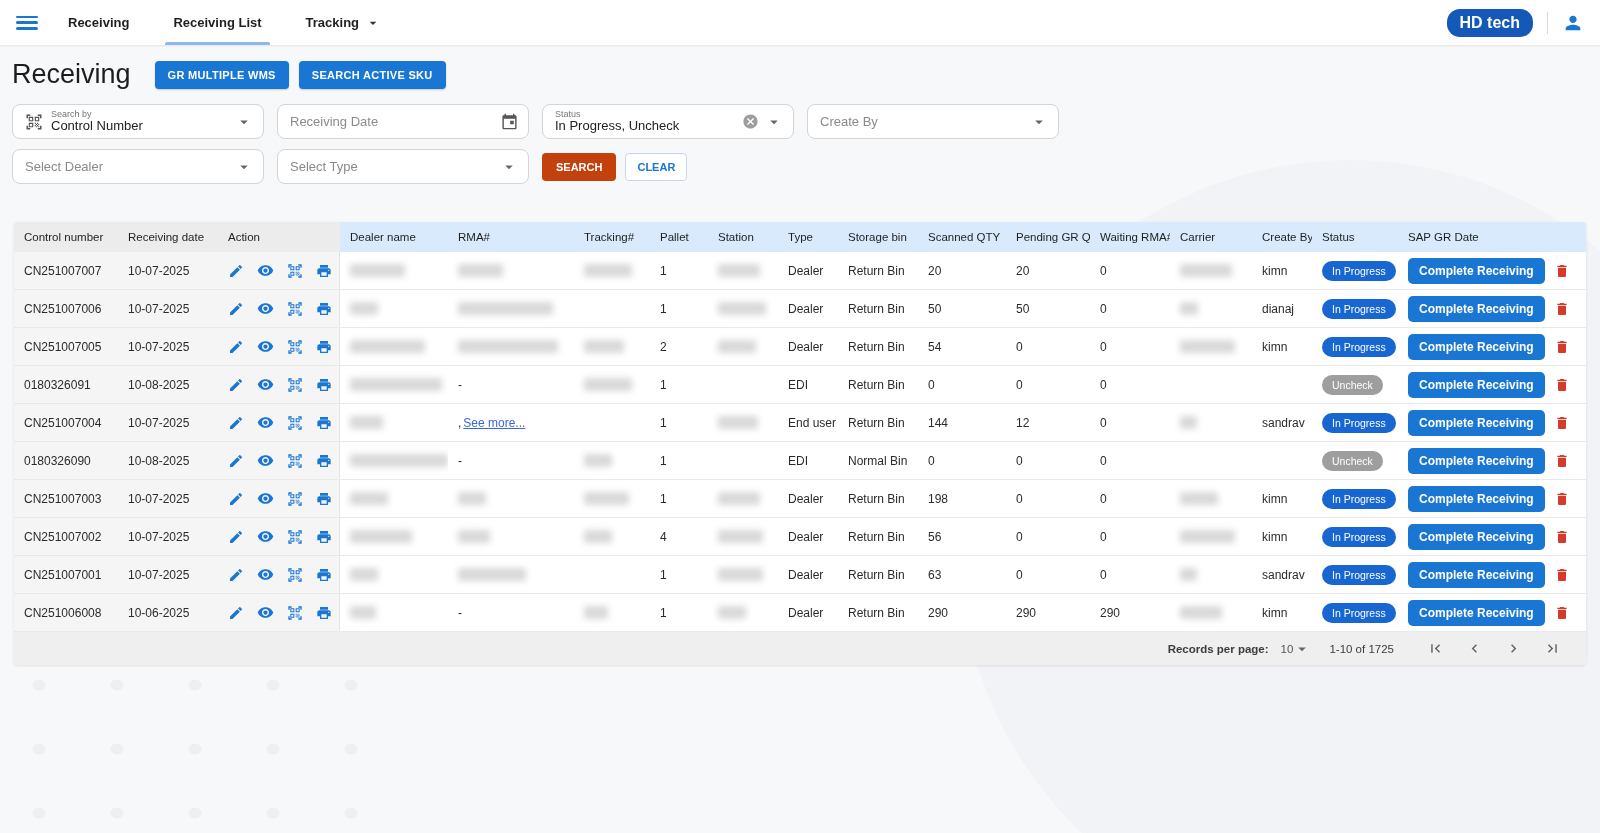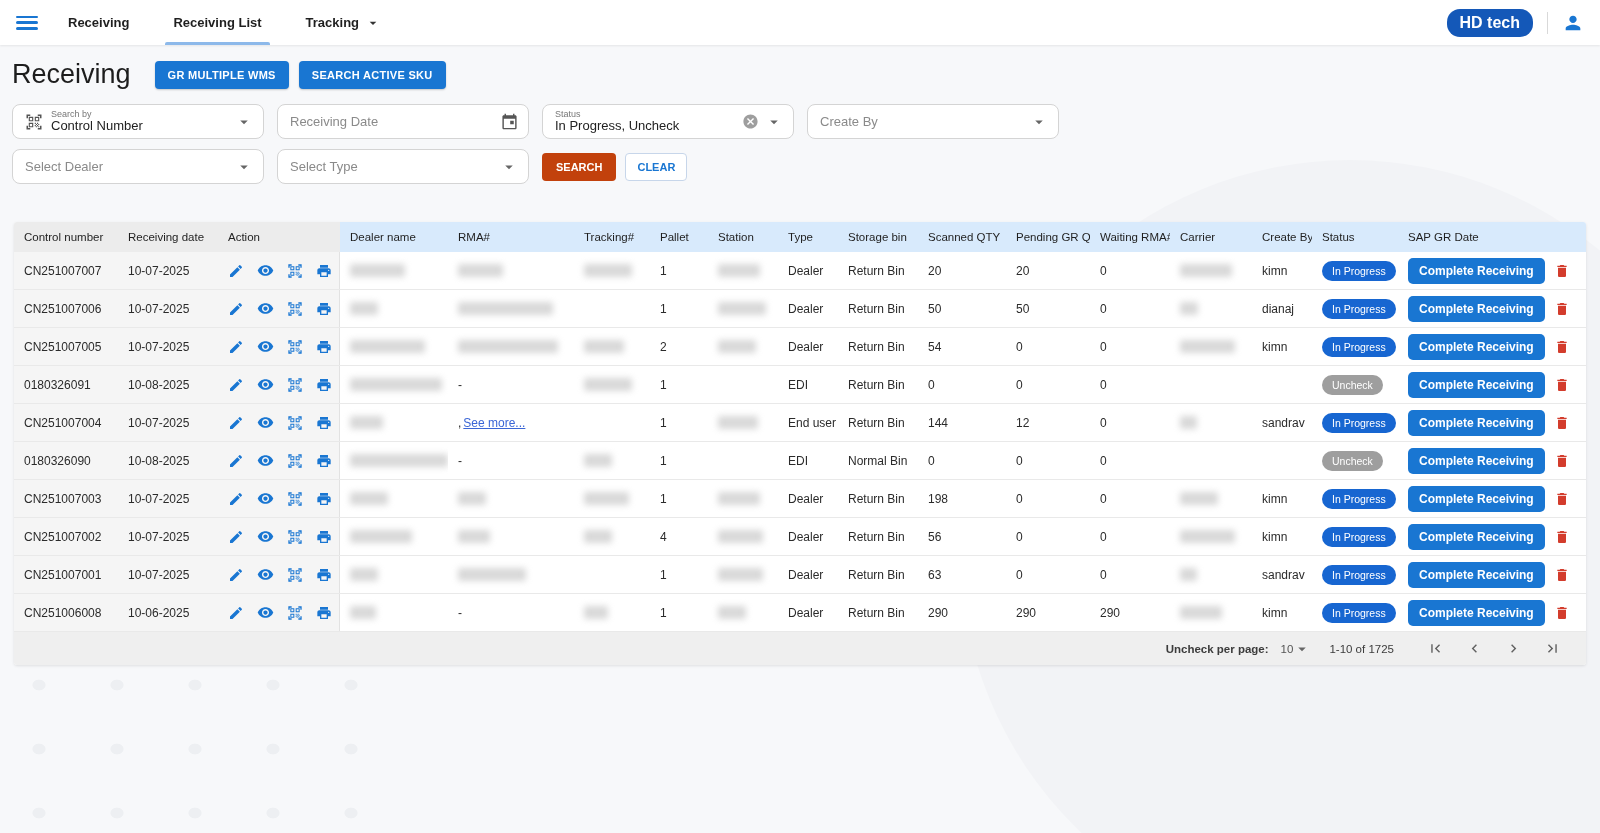--- a/index.html
+++ b/index.html
@@ -839,21 +839,21 @@
       <button class="btn-complete">Complete Receiving</button>
       <span class="icon-btn">
               <svg width="16" height="16" fill="#d33c2c">
                 <use href="#i-trash"></use>
               </svg>
             </span>
     </div>
   </div>
 </div>
     <div class="t-footer">
-      <span class="rpp-label">Uncheck per page:</span>
+      <span class="rpp-label">Records per page:</span>
       <span class="rpp-select">
         <span>10</span>
         <svg width="18" height="18" fill="#666">
             <use href="#i-caret"></use>
           </svg>
       </span>
       <span class="range">1-10 of 1725</span>
       <span class="pg-btn">
           <svg width="17" height="17" fill="#616161">
             <use href="#i-first"></use>

